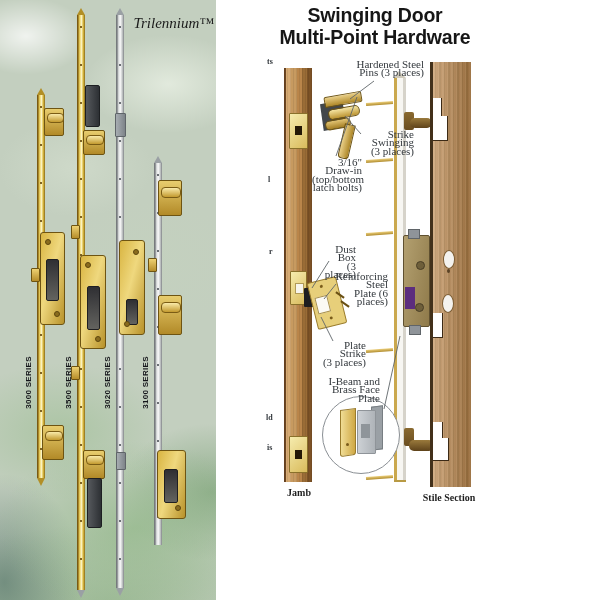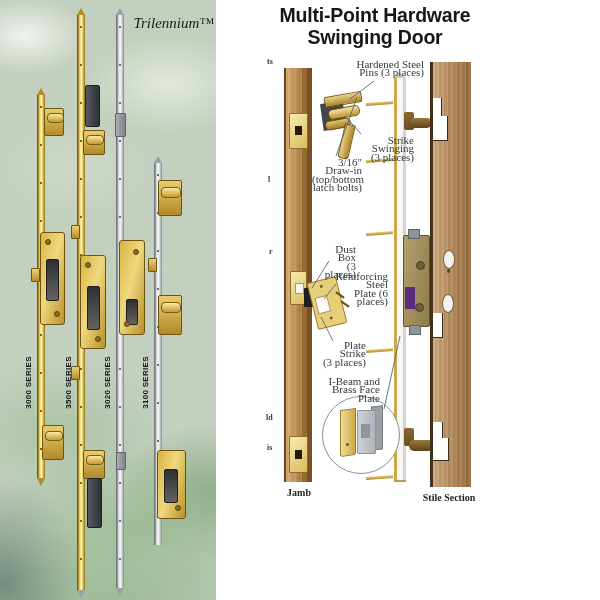--- a/index.html
+++ b/index.html
@@ -219,22 +219,22 @@
     <div class="screw" style="left:17px;top:54px;"></div>
   </div>
 
   <div class="series-label" style="left:1px;top:377px;">3000 SERIES</div>
   <div class="series-label" style="left:41px;top:377px;">3500 SERIES</div>
   <div class="series-label" style="left:80px;top:377px;">3020 SERIES</div>
   <div class="series-label" style="left:118px;top:377px;">3100 SERIES</div>
 </div>
 
 <div class="diagram-title">
+  <div>Swinging Door</div>
   <div>Multi-Point Hardware</div>
-  <div>Swinging Door</div>
 </div>
 
 <div class="fragment" style="left:267px;top:57px;">ts</div>
 <div class="fragment" style="left:268px;top:175px;">l</div>
 <div class="fragment" style="left:269px;top:247px;">r</div>
 <div class="fragment" style="left:266px;top:413px;">ld</div>
 <div class="fragment" style="left:267px;top:443px;">is</div>
 
 <div id="jamb">
   <div class="jplate" style="left:5px;top:45px;width:17px;height:34px;">
@@ -323,21 +323,21 @@
     <line x1="336" y1="284" x2="324" y2="299"></line>
     <line x1="333" y1="341" x2="321" y2="317"></line>
     <line x1="384" y1="409" x2="400" y2="336"></line>
   </g>
 </svg>
 
 <div class="callout" style="left:352px;top:60px;width:72px;">
   <div>Hardened Steel</div>
   <div>Pins (3 places)</div>
 </div>
-<div class="callout" style="left:362px;top:136px;width:52px;">
+<div class="callout" style="left:362px;top:130px;width:52px;">
   <div>Strike</div>
   <div>Swinging</div>
   <div>(3 places)</div>
 </div>
 <div class="callout" style="left:312px;top:158px;width:50px;">
   <div>3/16" Draw-in</div>
   <div>(top/bottom</div>
   <div>latch bolts)</div>
 </div>
 <div class="callout" style="left:316px;top:245px;width:40px;">

